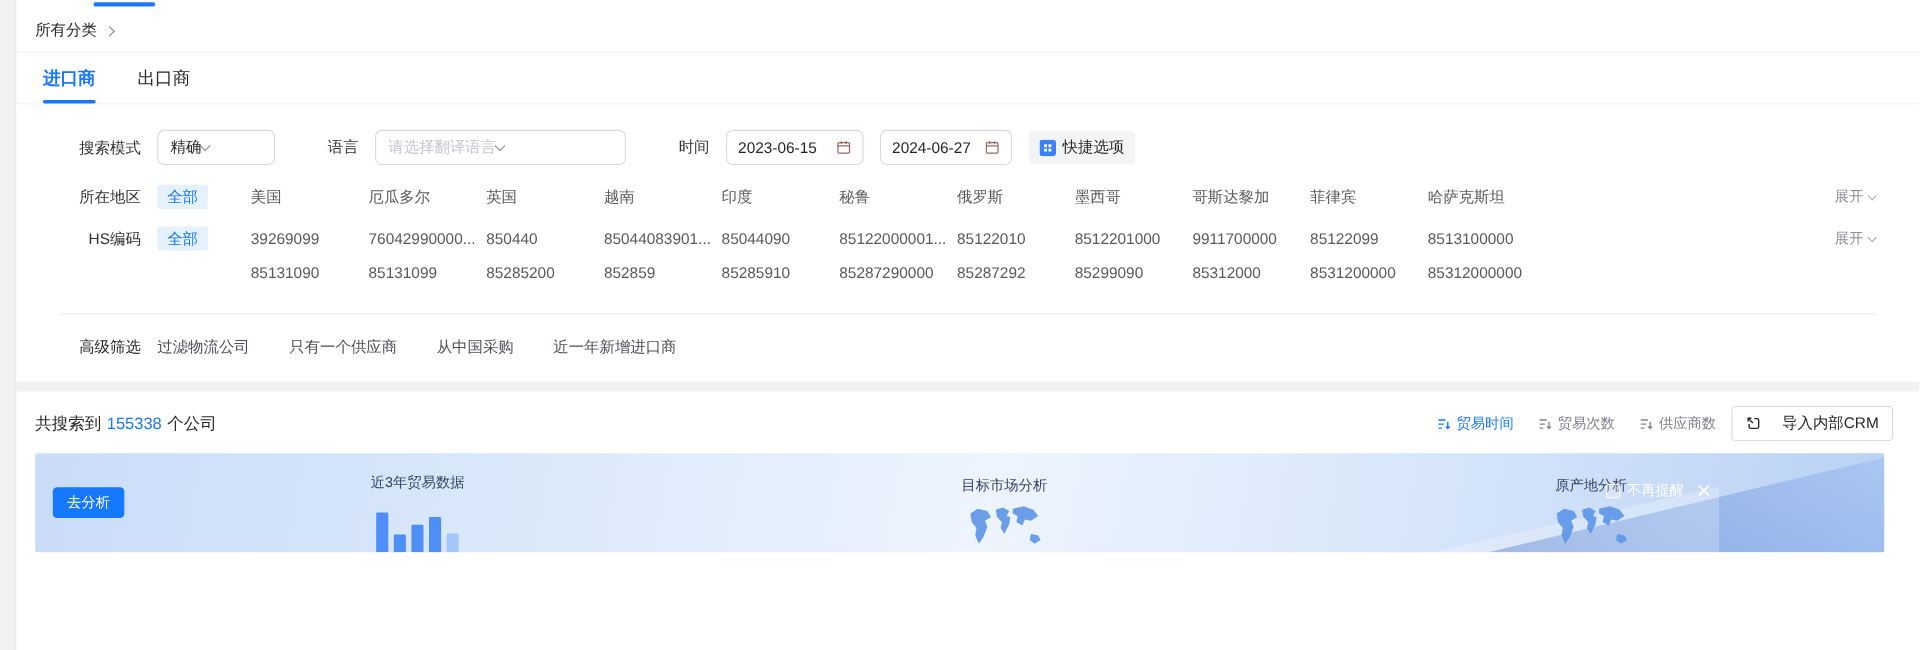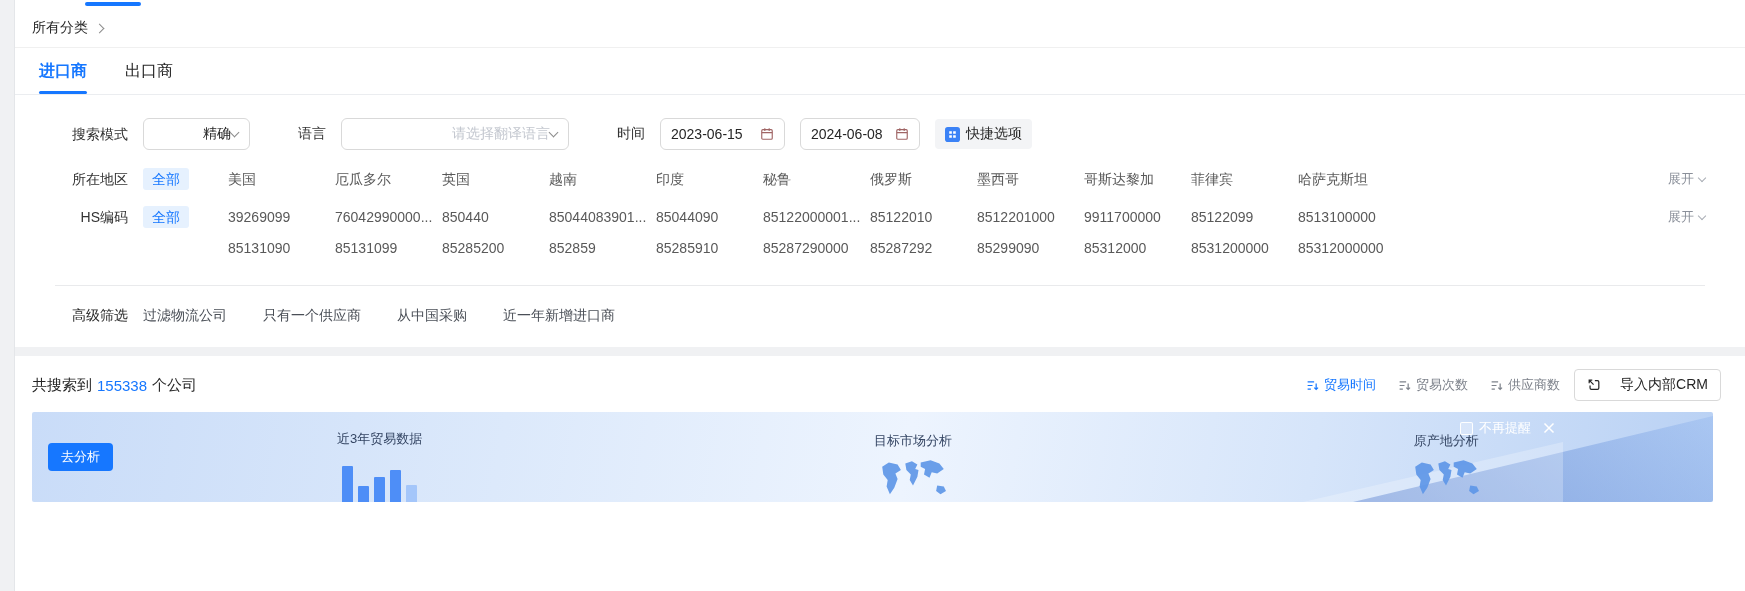--- a/index.html
+++ b/index.html
@@ -24,21 +24,21 @@
   .tab.active { color:#1677ff; font-weight:bold; }
   .tab.active::after { content:""; position:absolute; left:0; right:0; bottom:0; height:3px; background:#1677ff; border-radius:2px; }
 
   
   .filter-panel { padding:23px 40px 22px 40px; background:#fff; }
   .f-row { display:flex; align-items:flex-start; }
   .f-label { width:73px; text-align:right; color:#333; flex:none; line-height:32px; }
   .f-label.sm { line-height:22px; }
 
   .search-row { margin-bottom:18px; align-items:center; }
-  .select { height:32px; border:1px solid #d9d9d9; border-radius:6px; background:#fff; display:flex; align-items:center; justify-content:flex-end; padding:0 11px; cursor:pointer; }
+  .select { height:32px; border:1px solid #d9d9d9; border-radius:6px; background:#fff; display:flex; align-items:center; justify-content:flex-start; padding:0 11px; cursor:pointer; }
   .select .val { color:#262626; }
   .select .ph { color:#c3c7cf; }
   .sel-mode { width:107px; margin-left:15px; }
   .sel-lang { width:228px; margin-left:15px; }
   .lbl-inline { color:#333; margin-left:48px; flex:none; }
   .datebox { width:125px; height:32px; border:1px solid #d9d9d9; border-radius:6px; background:#fff; display:flex; align-items:center; justify-content:space-between; padding:0 10px; margin-left:15px; cursor:pointer; }
   .datebox .val { color:#262626; }
   .quick-btn { height:30px; display:inline-flex; align-items:center; gap:6px; background:#f3f4f6; border:none; border-radius:4px; padding:0 10px; margin-left:15px; font-size:14px; color:#262626; cursor:pointer; font-family:inherit; }
 
   .tagbox { width:100px; flex:none; padding-left:15px; }
@@ -82,21 +82,21 @@
             background:rgba(255,255,255,.25); clip-path:polygon(100% 0,100% 100%,0 100%); }
   .kw-block { margin-left:190px; text-align:center; position:relative; }
   .kw-word { font-size:26px; color:#333; line-height:30px; }
   .kw-sub { font-size:14px; color:#4a5568; margin-top:4px; }
   .analyze-btn { position:relative; margin-left:16px; height:28px; padding:0 13px; background:#1677ff; color:#fff; border:none; border-radius:4px; font-size:13px; cursor:pointer; font-family:inherit; }
   .b-section { flex:1; display:flex; flex-direction:column; align-items:center; justify-content:flex-end; height:100%; padding-bottom:0; position:relative; }
   .b-title { font-size:13px; color:#344563; margin-top:10px; }
   .mini-chart { display:flex; align-items:flex-end; gap:5px; height:48px; margin-top:6px; }
   .mini-chart .bar { width:11px; border-radius:1px 1px 0 0; }
   .map-svg { margin-top:8px; display:block; }
-  .dismiss { position:absolute; top:7px; right:158px; display:flex; align-items:center; gap:6px; color:#fff; font-size:13px; z-index:3; }
+  .dismiss { position:absolute; top:25px; right:158px; display:flex; align-items:center; gap:6px; color:#fff; font-size:13px; z-index:3; }
   .dismiss-box { width:13px; height:13px; border:1px solid rgba(255,255,255,.95); background:rgba(255,255,255,.25); border-radius:2px; cursor:pointer; }
   .dismiss-close { cursor:pointer; display:flex; margin-left:6px; }
 </style>
 </head>
 <body>
 
 <div class="left-strip"></div>
 
 <div class="main">
 
@@ -137,21 +137,21 @@
 
       <span class="lbl-inline">时间</span>
       <div class="datebox">
         <span class="val">2023-06-15</span>
         <svg class="cal" width="14" height="14" viewBox="0 0 16 16" fill="none" stroke="#a06565" stroke-width="1.3">
             <rect x="2" y="3" width="12" height="11" rx="1.2"></rect>
             <path d="M2 6.5h12M5.5 1.5v3M10.5 1.5v3"></path>
           </svg>
       </div>
       <div class="datebox" style="width:120px">
-        <span class="val">2024-06-08</span>
+        <span class="val">2024-06-27</span>
         <svg class="cal" width="14" height="14" viewBox="0 0 16 16" fill="none" stroke="#a06565" stroke-width="1.3">
             <rect x="2" y="3" width="12" height="11" rx="1.2"></rect>
             <path d="M2 6.5h12M5.5 1.5v3M10.5 1.5v3"></path>
           </svg>
       </div>
 
       <button class="quick-btn">
         <svg width="15" height="15" viewBox="0 0 16 16">
             <rect width="16" height="16" rx="3" fill="#3b82f6"></rect>
             <path d="M4.5 4.5h2.8v2.8H4.5zM8.7 4.5h2.8v2.8H8.7zM4.5 8.7h2.8v2.8H4.5zM8.7 8.7h2.8v2.8H8.7z" fill="#fff"></path>

